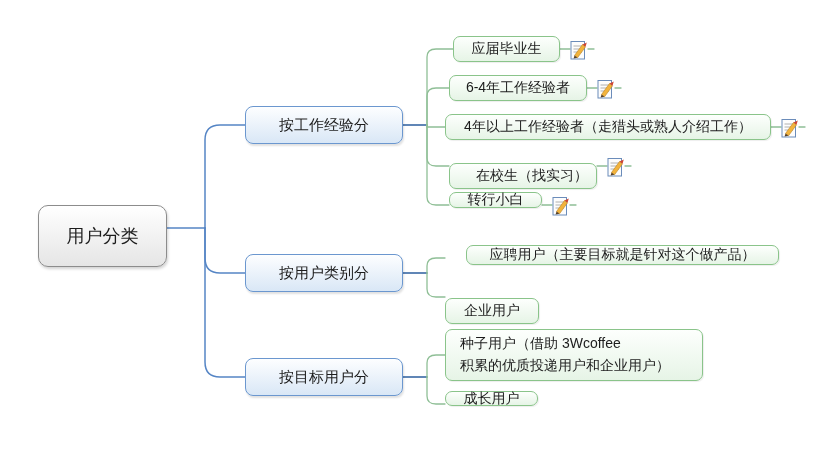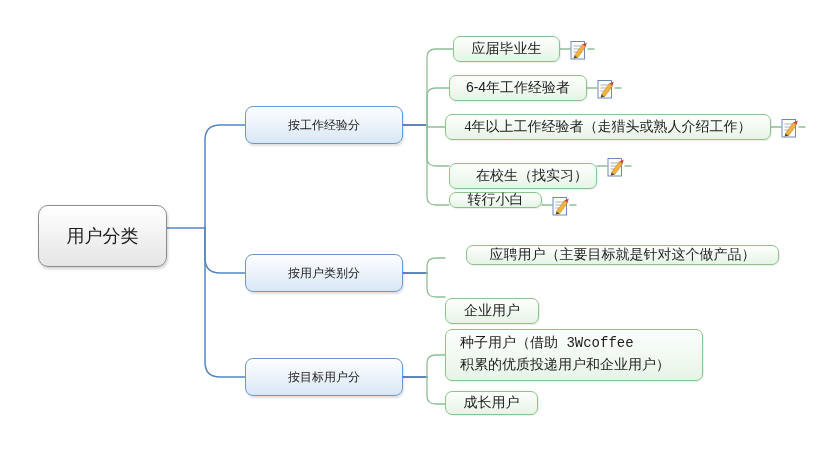--- a/index.html
+++ b/index.html
@@ -31,58 +31,57 @@
     border-radius: 10px;
     background: linear-gradient(180deg, #ffffff 0%, #e5e5e5 100%);
     box-shadow: 1px 2px 3px rgba(0,0,0,0.18);
     font-size: 18px;
   }
   .branch {
     border: 1.3px solid #6b97cf;
     border-radius: 8px;
     background: linear-gradient(180deg, #fdfeff 0%, #d9e7f6 100%);
     box-shadow: 1px 2px 2px rgba(0,0,0,0.12);
-    font-size: 12px;
+    font-size: 15px;
   }
   .leaf {
     border: 1px solid #8ac48a;
     border-radius: 7px;
     background: linear-gradient(180deg, #fdfffd 0%, #e6f4e6 100%);
     box-shadow: 1px 1px 1px rgba(0,0,0,0.07);
     font-size: 14px;
     text-align: center;
   }
   .leaf.multiline {
     white-space: pre-line;
     justify-content: flex-start;
     text-align: left;
     padding-left: 14px;
     line-height: 1.55;
-    font-family: Liberation Mono, monospace;
   }
   .note {
     position: absolute;
     width: 18px;
     height: 21px;
     cursor: pointer;
   }
   
   .n-root { left: 38px;  top: 205px; width: 129px; height: 62px; }
   .n-b1   { left: 245px; top: 106px; width: 158px; height: 38px; }
   .n-b2   { left: 245px; top: 254px; width: 158px; height: 38px; }
   .n-b3   { left: 245px; top: 358px; width: 158px; height: 38px; }
   .n-l1   { left: 453px; top: 36px;  width: 107px; height: 26px; }
   .n-l2   { left: 449px; top: 75px;  width: 138px; height: 26px; }
-  .n-l3   { left: 445px; top: 114px; width: 326px; height: 26px; font-family: Liberation Serif, serif; }
+  .n-l3   { left: 445px; top: 114px; width: 326px; height: 26px; }
   .n-l4   { left: 449px; top: 163px; width: 148px; height: 26px; padding-left: 18px; }
   .n-l5   { left: 449px; top: 192px; width: 93px;  height: 16px; }
   .n-l6   { left: 466px; top: 245px; width: 313px; height: 20px; }
   .n-l7   { left: 445px; top: 284px; width: 94px;  height: 26px; margin-top: 14px; }
   .n-l8   { left: 445px; top: 329px; width: 258px; height: 52px; }
-  .n-l9   { left: 445px; top: 391px; width: 93px;  height: 24px; font-family: Liberation Mono, monospace; }
+  .n-l9   { left: 445px; top: 391px; width: 93px;  height: 15px; font-family: Liberation Mono, monospace; }
   .n-note1 { left: 570px; top: 39px;  }
   .n-note2 { left: 597px; top: 78px;  }
   .n-note3 { left: 781px; top: 117px; }
   .n-note4 { left: 607px; top: 156px; }
   .n-note5 { left: 552px; top: 195px; }
 </style>
 </head>
 <body>
 
 <div id="canvas">

